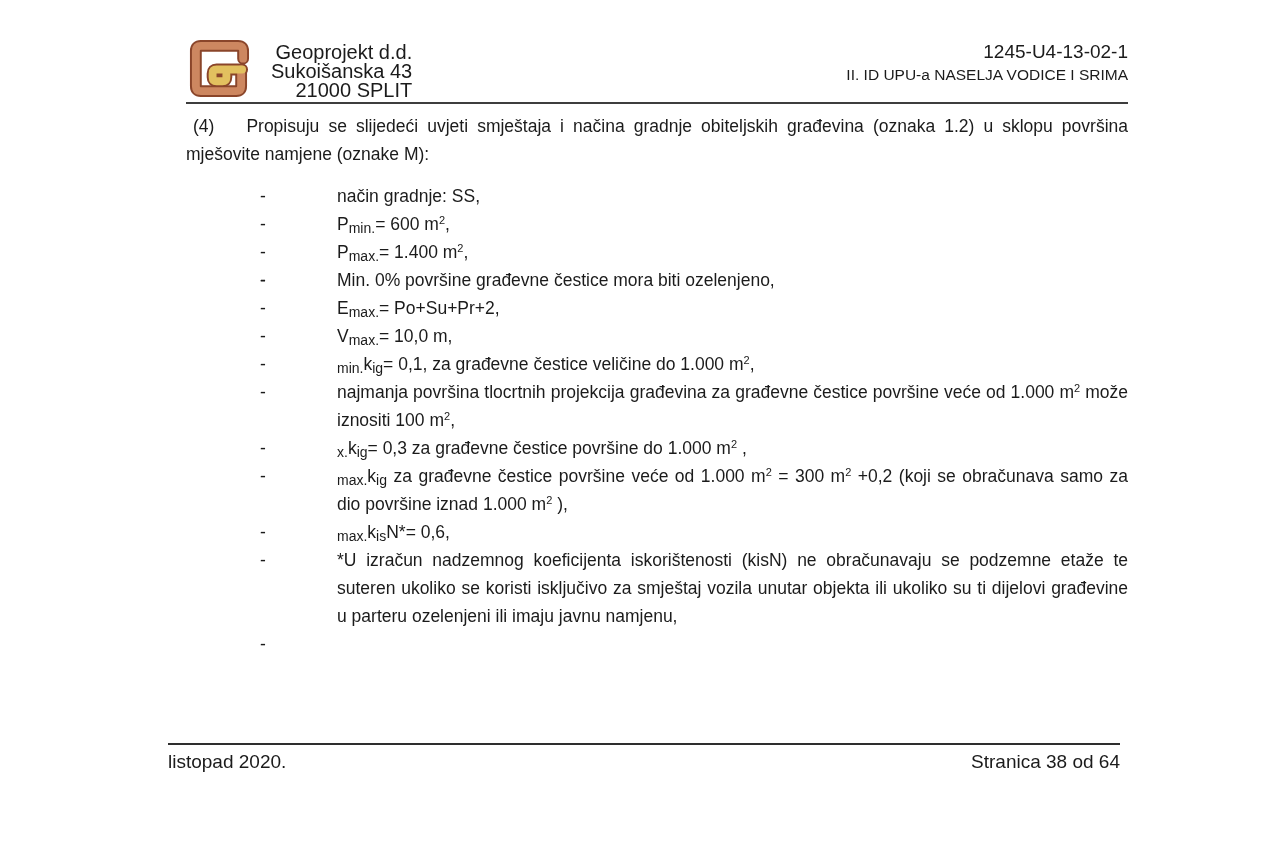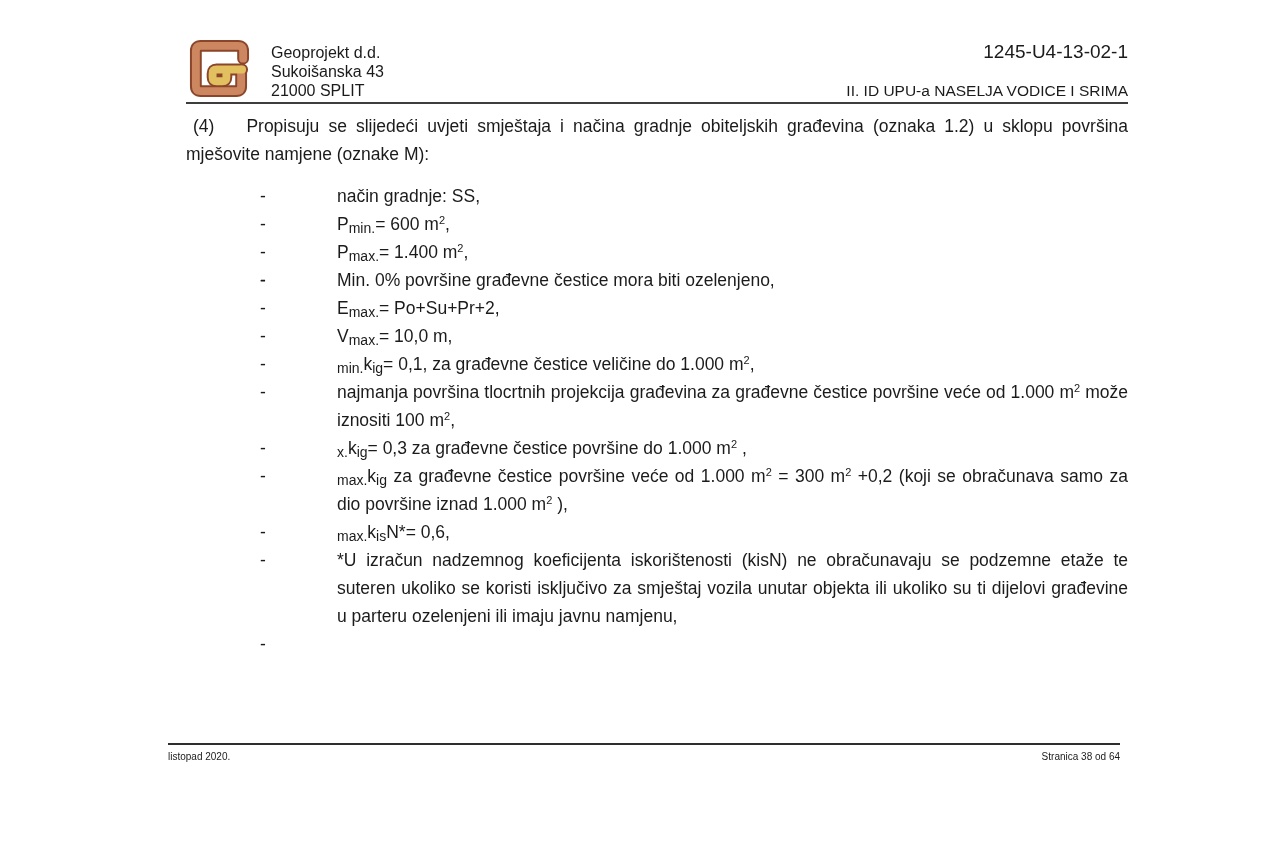--- a/index.html
+++ b/index.html
@@ -6,38 +6,38 @@
   .page{
     position:relative;
     width:1280px;height:859px;
     background:#ffffff;
     font-family:"Liberation Sans", sans-serif;
     color:#1b1b1b;
     overflow:hidden;
   }
   
   .logo-box{position:absolute;left:187px;top:37px;width:63px;height:63px;}
-  .company{position:absolute;left:271px;top:43px;font-size:16px;line-height:19px;}
+  .company{position:absolute;left:271px;top:43px;font-size:20px;line-height:19px;text-align:right;}
   .doc-right{position:absolute;right:152px;top:41px;text-align:right;}
   .doc-number{font-size:19px;}
-  .project-title{font-size:15.5px;margin-top:19px;}
+  .project-title{font-size:15.5px;margin-top:3px;}
   .hdr-rule{position:absolute;left:186px;right:152px;top:102px;border-top:2px solid #3d3d3d;}
   
   .content{position:absolute;left:186px;top:112px;width:942px;font-size:17.5px;line-height:28px;}
   .intro{margin:0;text-align:justify;text-indent:7px;}
   .intro .marker{margin-right:32px;}
   ul.cond-list{list-style:none;margin:14px 0 0 0;padding:0;}
   ul.cond-list li{position:relative;padding-left:127px;margin:0;}
   ul.cond-list .dash{position:absolute;left:74px;top:0;}
   ul.cond-list .itxt{display:block;text-align:justify;margin-left:24px;}
   sub{font-size:14px;vertical-align:-3px;line-height:0;letter-spacing:0;}
   sup{font-size:11px;vertical-align:6px;line-height:0;}
   
   .footer{position:absolute;left:168px;right:160px;top:743px;border-top:2px solid #2e2e2e;
-          display:flex;justify-content:space-between;font-size:10px;padding-top:6px;}
+          display:flex;justify-content:space-between;font-size:19px;padding-top:6px;}
 </style>
 </head>
 <body>
 
 <div class="page">
 
   <div class="logo-box">
     <svg viewBox="0 0 64 64" width="63" height="63" fill="none">
       <path d="M57 22 V14 Q57 9 52 9 H14 Q9 9 9 14 V50 Q9 55 14 55 H50 Q55 55 55 50 V33" stroke-width="12" stroke-linecap="round" stroke-linejoin="round" stroke="#8a452a"></path>
       <path d="M56 33 H30 Q26 33 26 37 V41 Q26 45 30 45 H36 Q40 45 40 41 V38" stroke-width="12" stroke-linecap="round" stroke-linejoin="round" stroke="#8a452a"></path>

